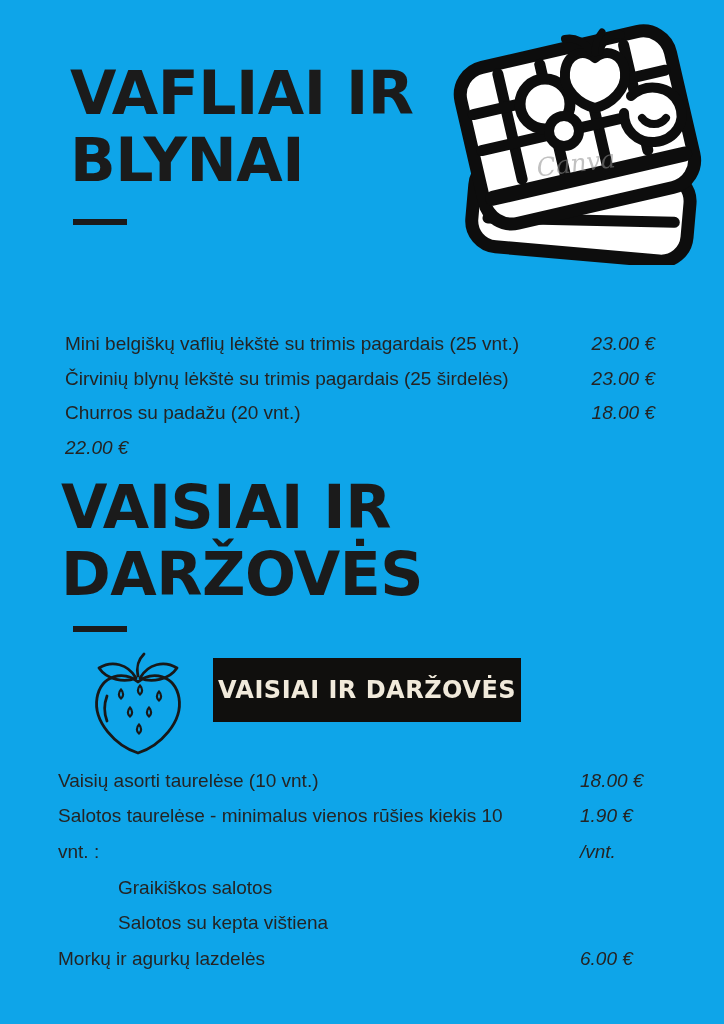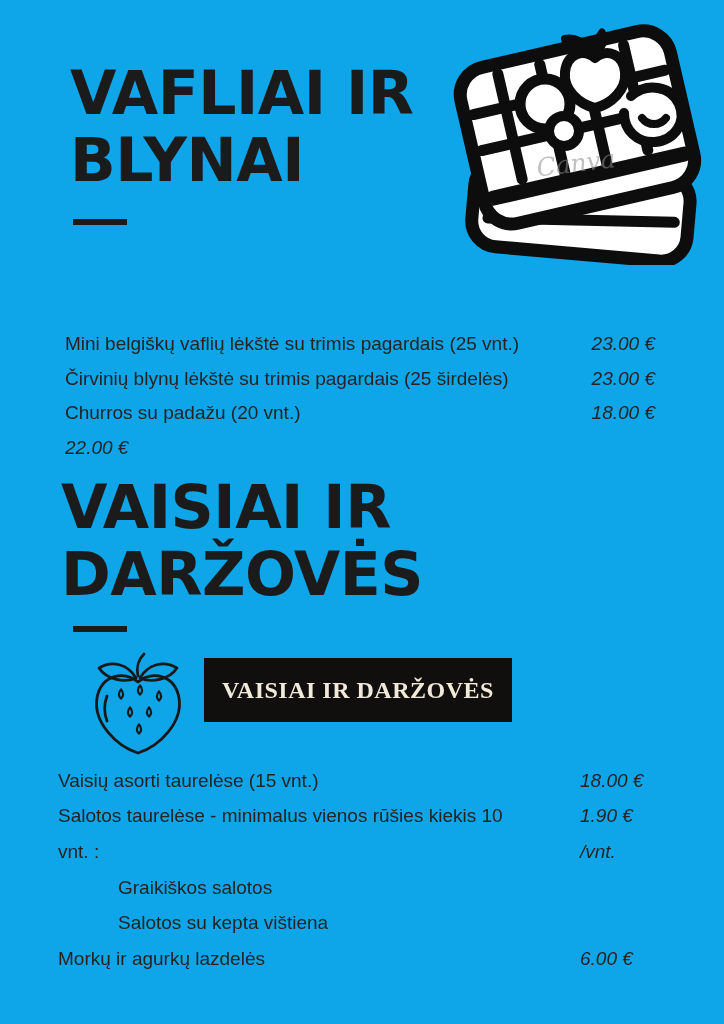--- a/index.html
+++ b/index.html
@@ -32,21 +32,21 @@
   .banner{
     position:absolute;
     background:#100f0d;
     color:#f1eadb;
     display:flex;align-items:center;justify-content:center;
     font-family:"DejaVu Sans",sans-serif;
     font-weight:700;letter-spacing:0.5px;
     text-align:center;
   }
   #banner1{left:222px;top:276px;width:281px;height:39px;font-size:22px;}
-  #banner2{left:204px;top:658px;width:308px;height:64px;font-size:24px;font-family:Liberation Serif, serif;}
+  #banner2{left:213px;top:658px;width:308px;height:64px;font-size:24px;}
   
   .menu{position:absolute;font-size:19px;color:#242424;}
   .menu-row{display:flex;align-items:center;}
   #menu1{left:65px;top:327px;width:590px;}
   #menu1 .menu-row{height:34.6px;justify-content:space-between;}
   #menu1 .item-name{flex:none;width:515px;box-sizing:border-box;}
   #menu2{left:58px;top:763px;width:597px;}
   #menu2 .menu-row{height:35.6px;}
   #menu2 .item-name{flex:none;width:522px;box-sizing:border-box;}
   .item-price{flex:none;white-space:nowrap;font-style:italic;}
@@ -152,21 +152,21 @@
       <path transform="translate(51 77)" d="M0 -4.5 C2.8 -1.5 2.8 2.5 0 4.5 C-2.8 2.5 -2.8 -1.5 0 -4.5 Z"></path>
     </g>
   </svg>
 
   <div class="banner" id="banner2">
     <span>VAISIAI IR DARŽOVĖS</span>
   </div>
 
   <div class="menu" id="menu2">
     <div class="menu-row">
-      <span class="item-name">Vaisių asorti taurelėse (15 vnt.)</span>
+      <span class="item-name">Vaisių asorti taurelėse (10 vnt.)</span>
       <span class="item-price">18.00 €</span>
     </div>
     <div class="menu-row">
       <span class="item-name">Salotos taurelėse - minimalus vienos rūšies kiekis 10</span>
       <span class="item-price">1.90 €</span>
     </div>
     <div class="menu-row">
       <span class="item-name">vnt. :</span>
       <span class="item-price">/vnt.</span>
     </div>

